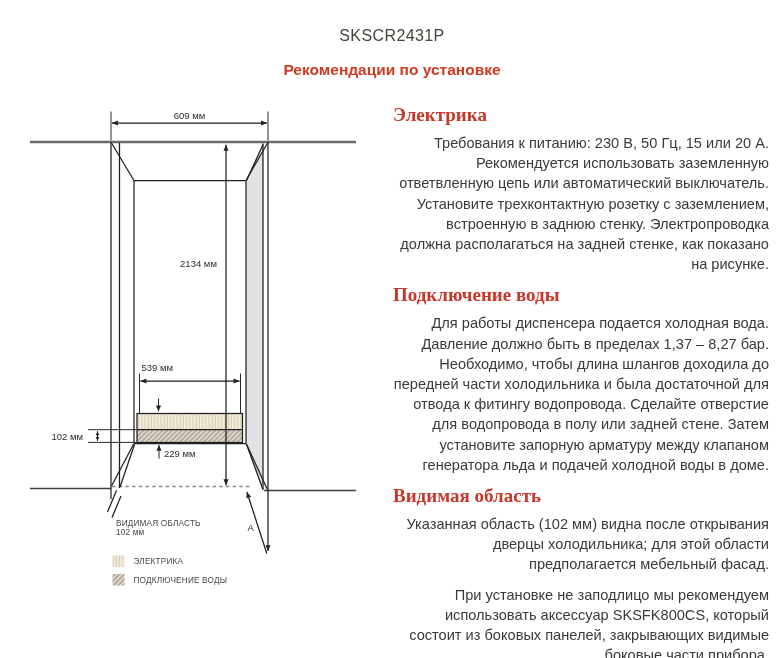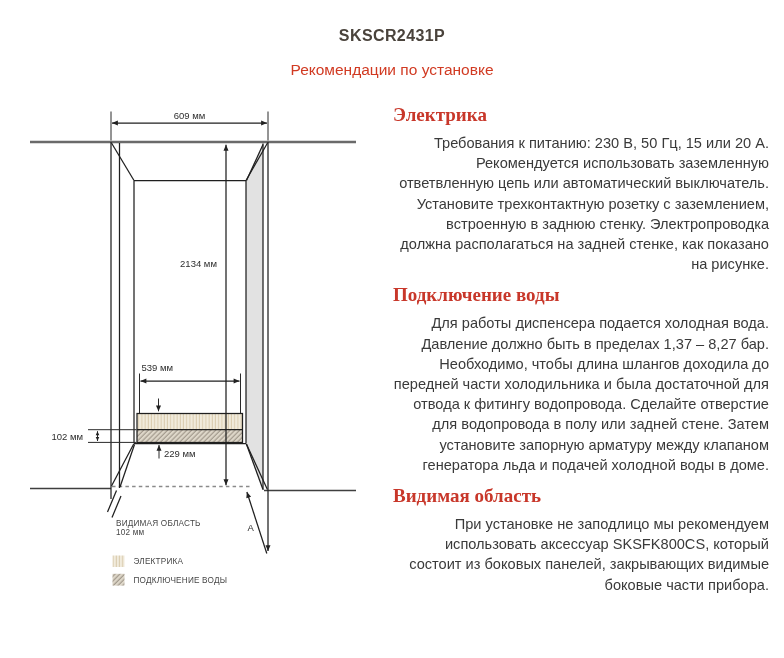--- a/index.html
+++ b/index.html
@@ -8,25 +8,25 @@
     --title-color:#4a433c;
     --body-color:#3a3a3a;
   }
   html,body{margin:0;padding:0;}
   body{
     width:784px;height:658px;position:relative;overflow:hidden;background:#ffffff;
     font-family:"Liberation Sans",sans-serif;
   }
   .page-title{
     position:absolute;top:27px;left:0;right:0;text-align:center;
-    font-size:16px;font-weight:700;letter-spacing:.4px;color:var(--title-color);
+    font-size:16px;font-weight:400;letter-spacing:.4px;color:var(--title-color);
   }
   .page-subtitle{
     position:absolute;top:61px;left:0;right:0;text-align:center;
-    font-size:15.5px;font-weight:400;color:var(--accent);
+    font-size:15.5px;font-weight:700;color:var(--accent);
   }
   .diagram-svg{position:absolute;left:0;top:0;}
   .content{
     position:absolute;left:393px;top:104px;width:376px;color:var(--body-color);
   }
   .content h2{
     font-family:"Liberation Serif",serif;font-weight:700;font-size:19px;
     color:var(--heading-red);margin:0 0 7px 0;line-height:22px;
   }
   .content p{
@@ -160,16 +160,17 @@
   <section>
     <h2>Электрика</h2>
     <p>Требования к питанию: 230 В, 50 Гц, 15 или 20 А. Рекомендуется использовать заземленную ответвленную цепь или автоматический выключатель. Установите трехконтактную розетку с заземлением, встроенную в заднюю стенку. Электропроводка должна располагаться на задней стенке, как показано на рисунке.</p>
   </section>
   <section>
     <h2>Подключение воды</h2>
     <p>Для работы диспенсера подается холодная вода. Давление должно быть в пределах 1,37 – 8,27 бар. Необходимо, чтобы длина шлангов доходила до передней части холодильника и была достаточной для отвода к фитингу водопровода. Сделайте отверстие для водопровода в полу или задней стене. Затем установите запорную арматуру между клапаном генератора льда и подачей холодной воды в доме.</p>
   </section>
   <section>
     <h2>Видимая область</h2>
+    <p>Указанная область (102 мм) видна после открывания дверцы холодильника; для этой области предполагается мебельный фасад.</p>
     <p>При установке не заподлицо мы рекомендуем использовать аксессуар SKSFK800CS, который состоит из боковых панелей, закрывающих видимые боковые части прибора.</p>
   </section>
 
 </main>
 
 </body></html>

